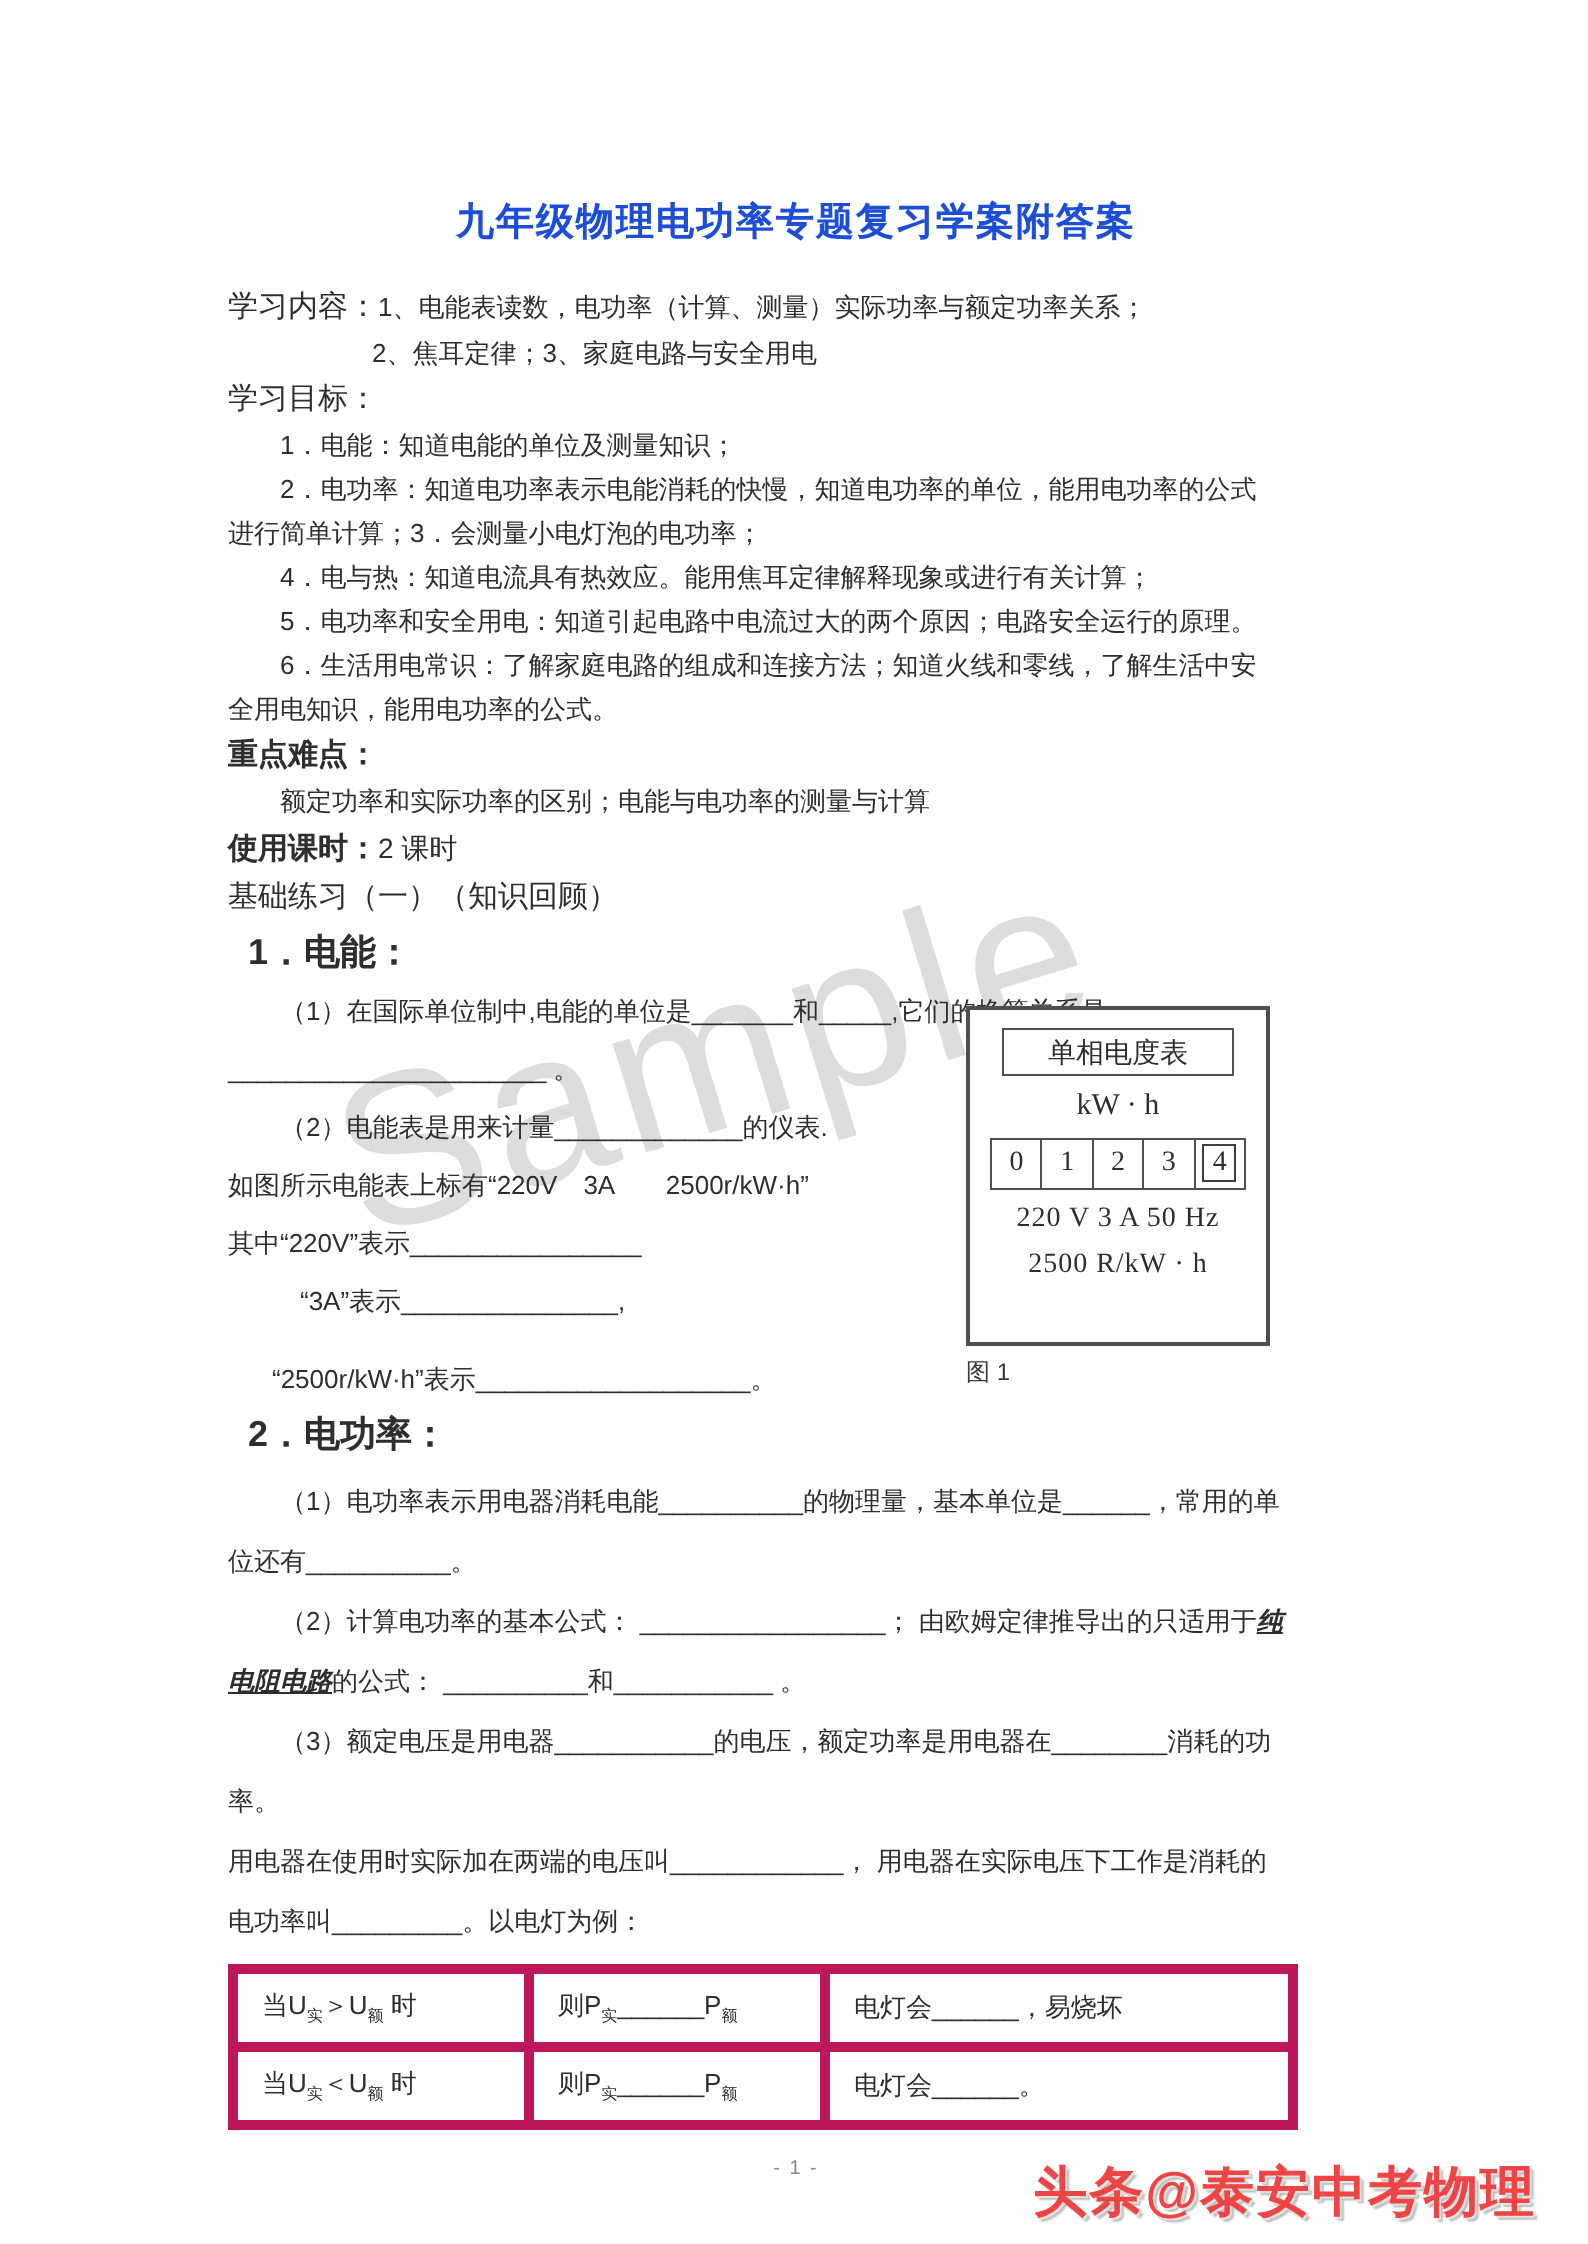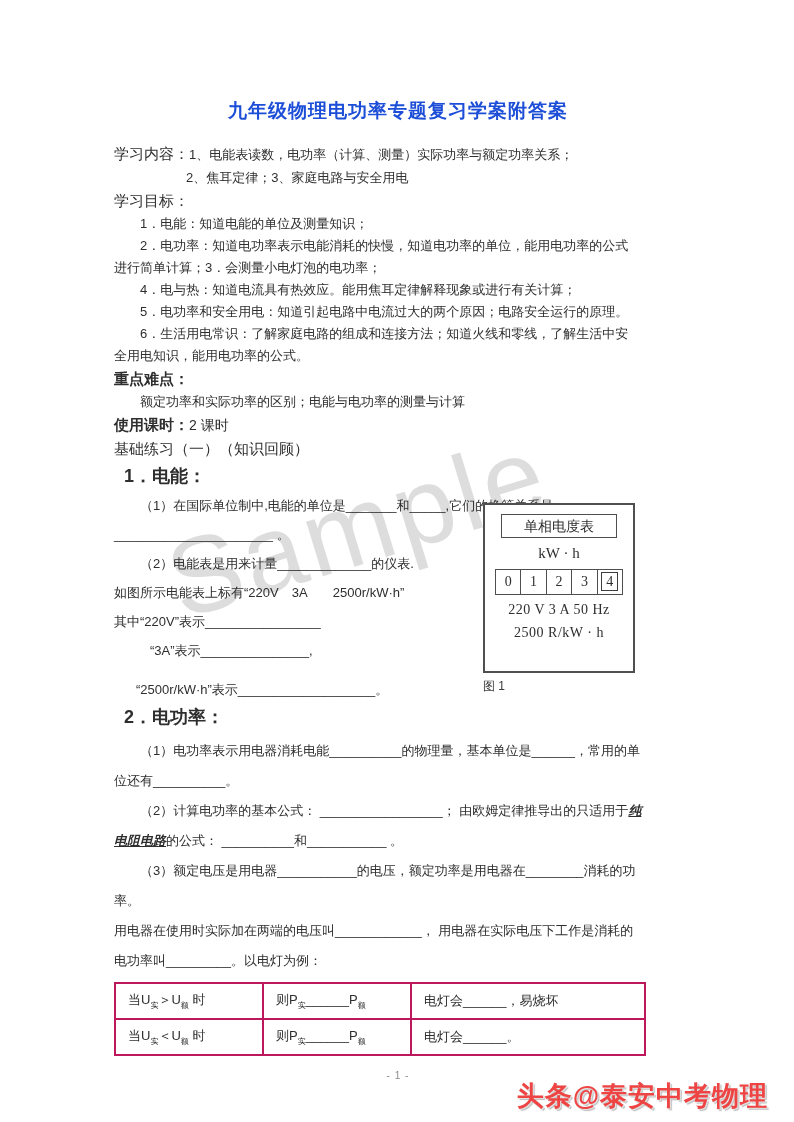--- a/index.html
+++ b/index.html
@@ -20,21 +20,21 @@
   .ind26 { padding-left:26px; }
   .ind72 { padding-left:72px; }
   .ind36 { padding-left:36px; }
   .ind22 { padding-left:22px;margin-top:10px; }
   .qhead { font-size:18px; font-weight:bold; line-height:26px; padding-left:10px; }
   .emph { font-weight:bold; font-style:italic; text-decoration:underline; }
   .hours-val { font-weight:normal; font-size:14px; }
 
   
   .lamp-table { border-collapse:collapse; margin-top:6px; width:530px; table-layout:fixed; }
-  .lamp-table td { border:2px solid #be185d; height:34px; padding:0 0 0 12px; font-size:13px; white-space:nowrap; }
+  .lamp-table td { border:5px solid #be185d; height:34px; padding:0 0 0 12px; font-size:13px; white-space:nowrap; }
   .lamp-table col.c1 { width:148px; } .lamp-table col.c2 { width:148px; } .lamp-table col.c3 { width:234px; }
   .lamp-table sub { font-size:8px; }
 
   .page-num { margin-top:14px; text-align:center; font-size:10px; color:#8a8a8a; letter-spacing:1px; }
 
   
   .figure1 {
     position:absolute; left:483px; top:503px; width:152px; height:170px;
     border:2px solid #4f4f4f; background:#fff; box-sizing:border-box; text-align:center;
   }

